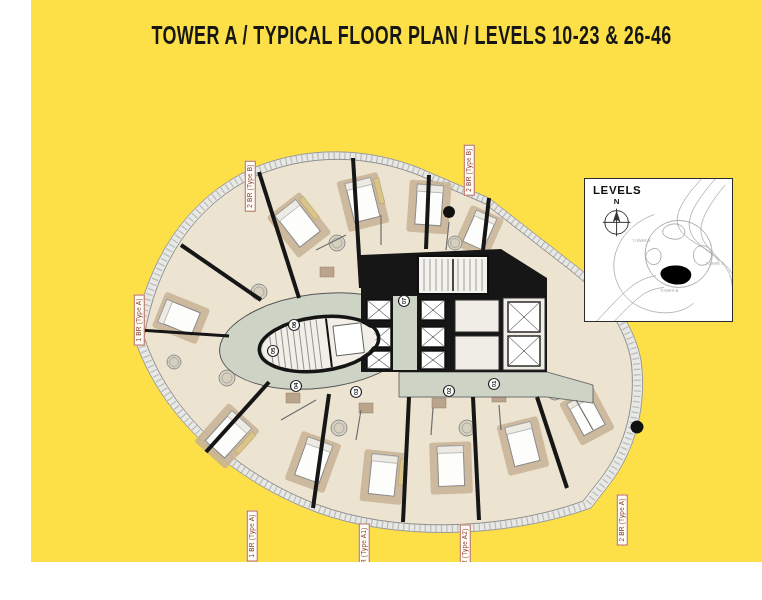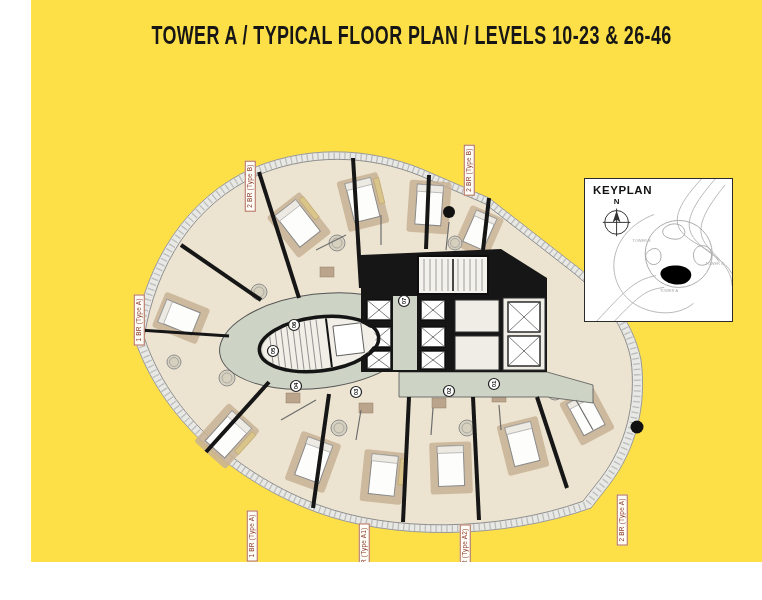--- a/index.html
+++ b/index.html
@@ -343,16 +343,16 @@
       </g>
 
       <g stroke="#333" fill="none">
         <circle cx="32" cy="44" r="12" stroke-width="1"></circle>
         <line x1="32" y1="30" x2="32" y2="58"></line>
         <line x1="18" y1="44" x2="46" y2="44"></line>
         <path d="M32,32 L28,44 L32,41 L36,44 Z" fill="#333" stroke="none"></path>
       </g>
       <text x="32" y="25" text-anchor="middle" font-family="Liberation Sans, sans-serif" font-size="8" font-weight="bold" fill="#111">N</text>
     </svg>
-    <div class="keyplan-heading">KEYPLAN</div>
+    <div class="keyplan-heading">LEVELS</div>
   </div>
 
 </div>
 
 </body></html>

